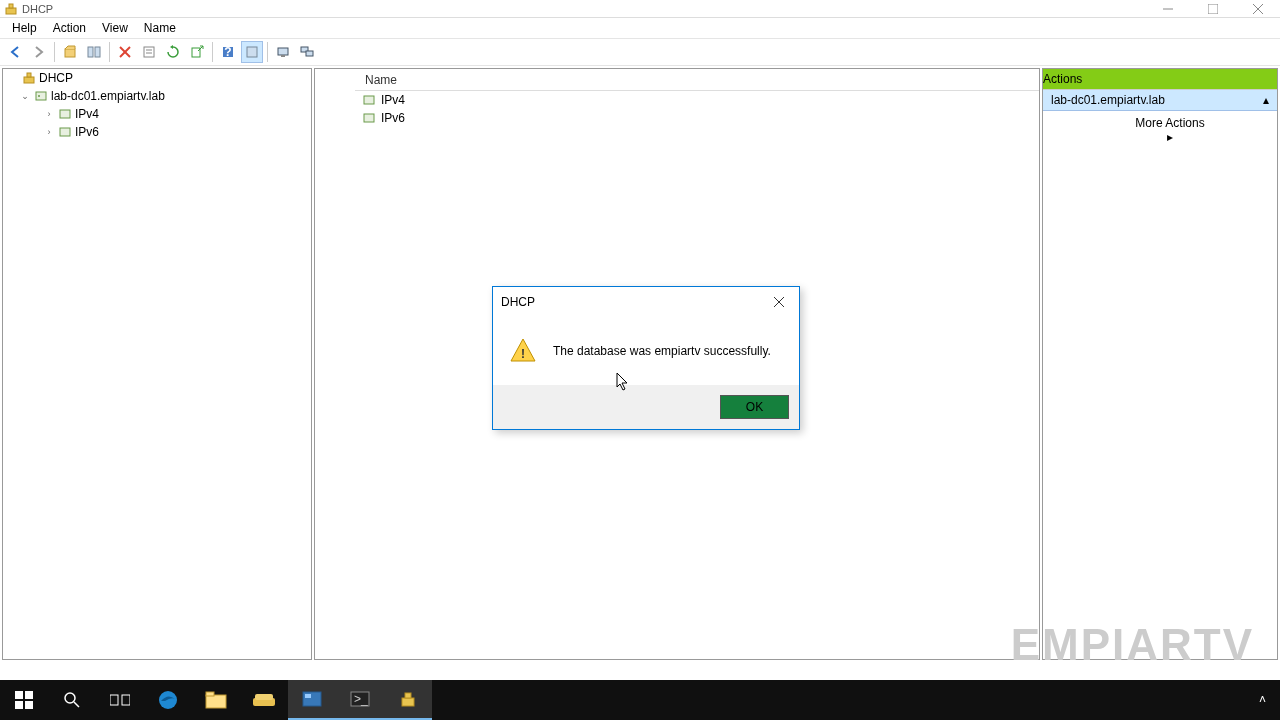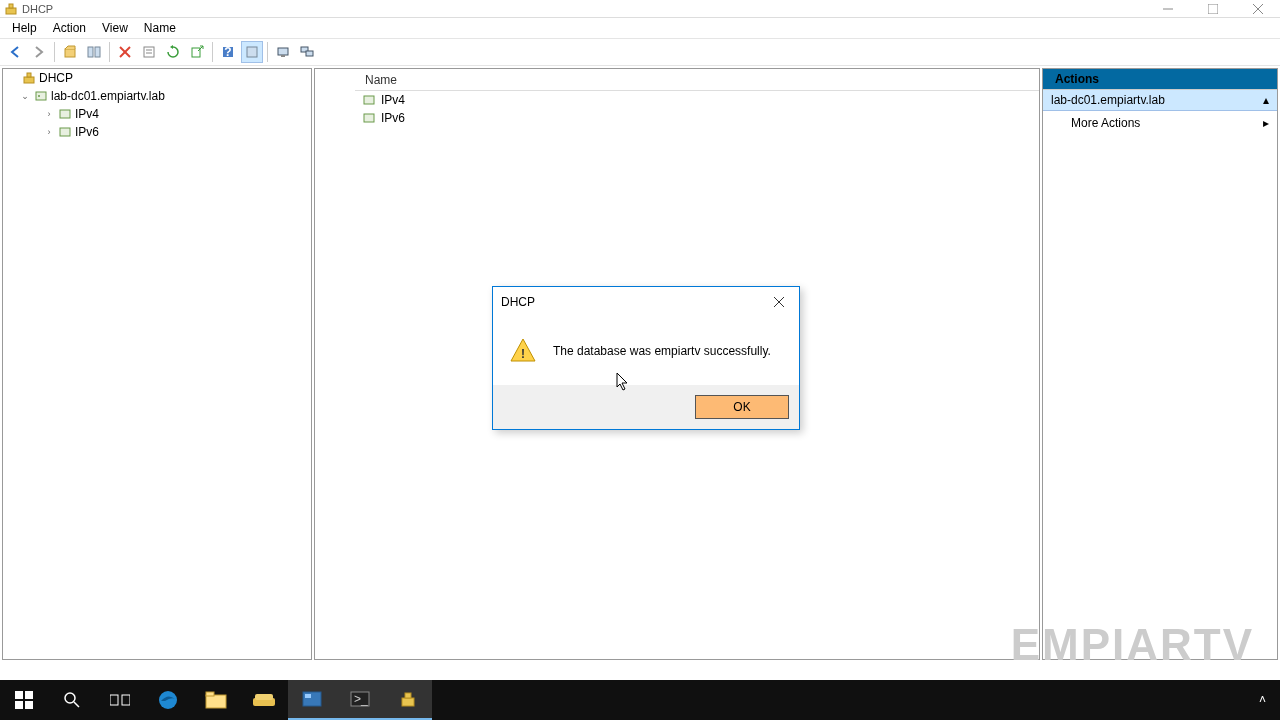--- a/index.html
+++ b/index.html
@@ -35,33 +35,33 @@
 .tree-row .node-label { }
 .tree-indent-1 { padding-left: 16px; }
 .tree-indent-2 { padding-left: 40px; }
 
 
 .list-header { height: 22px; border-bottom: 1px solid #ddd; display: flex; align-items: center; padding-left: 10px; color: #333; }
 .list-row { display: flex; align-items: center; height: 18px; padding-left: 6px; cursor: default; }
 .list-row .item-icon { width: 16px; height: 16px; margin-right: 4px; display: flex; align-items: center; justify-content: center; }
 
 
-.actions-header { background: #0369a1; padding: 3px 12px; font-weight: bold; border-bottom: 1px solid #ccc; }
+.actions-header { background: #84cc16; padding: 3px 0; font-weight: normal; border-bottom: 1px solid #ccc; }
 .actions-sub { background: #cce8ff; padding: 3px 8px; border-bottom: 1px solid #a0c0e8; display: flex; justify-content: space-between; align-items: center; }
-.actions-item { padding: 5px 8px 5px 28px; display: flex; justify-content: space-between; align-items: center; cursor: default; }
+.actions-item { padding: 5px 8px 5px 28px; display: flex; justify-content: space-between; align-items: center; cursor: default; flex-direction: column; }
 
 
 .dialog { position: absolute; left: 492px; top: 286px; width: 308px; border: 1px solid #0078d7; background: #fff; box-shadow: 3px 3px 8px rgba(0,0,0,0.2); }
 .dialog-titlebar { height: 30px; display: flex; align-items: center; padding-left: 8px; background: #fff; }
 .dialog-titlebar .dtitle { flex: 1; }
 .dialog-titlebar .close { width: 40px; height: 30px; display: flex; align-items: center; justify-content: center; cursor: default; }
 .dialog-body { padding: 20px 16px; display: flex; align-items: center; gap: 16px; }
 .warn-icon { width: 28px; height: 28px; }
 .dialog-footer { background: #f0f0f0; padding: 10px; display: flex; justify-content: flex-end; }
-.dialog-footer button { width: 94px; height: 24px; background: #fdba74; border: 1px solid #555; cursor: default; }
+.dialog-footer button { width: 69px; height: 24px; background: #15803d; border: 1px solid #555; cursor: default; }
 
 
 .taskbar { position: absolute; bottom: 0; left: 0; right: 0; height: 40px; background: #101010; display: flex; align-items: center; }
 .taskbar .tb-item { width: 48px; height: 40px; display: flex; align-items: center; justify-content: center; color: #fff; }
 .taskbar .tb-item.active { background: #333; border-bottom: 2px solid #76b9ed; }
 .taskbar .tray { margin-left: auto; display: flex; align-items: center; padding-right: 8px; color: #fff; }
 
 
 .watermark { position: absolute; right: 26px; bottom: 50px; font-size: 44px; font-weight: 700; color: #ccc; letter-spacing: 2px; pointer-events: none; }
 

